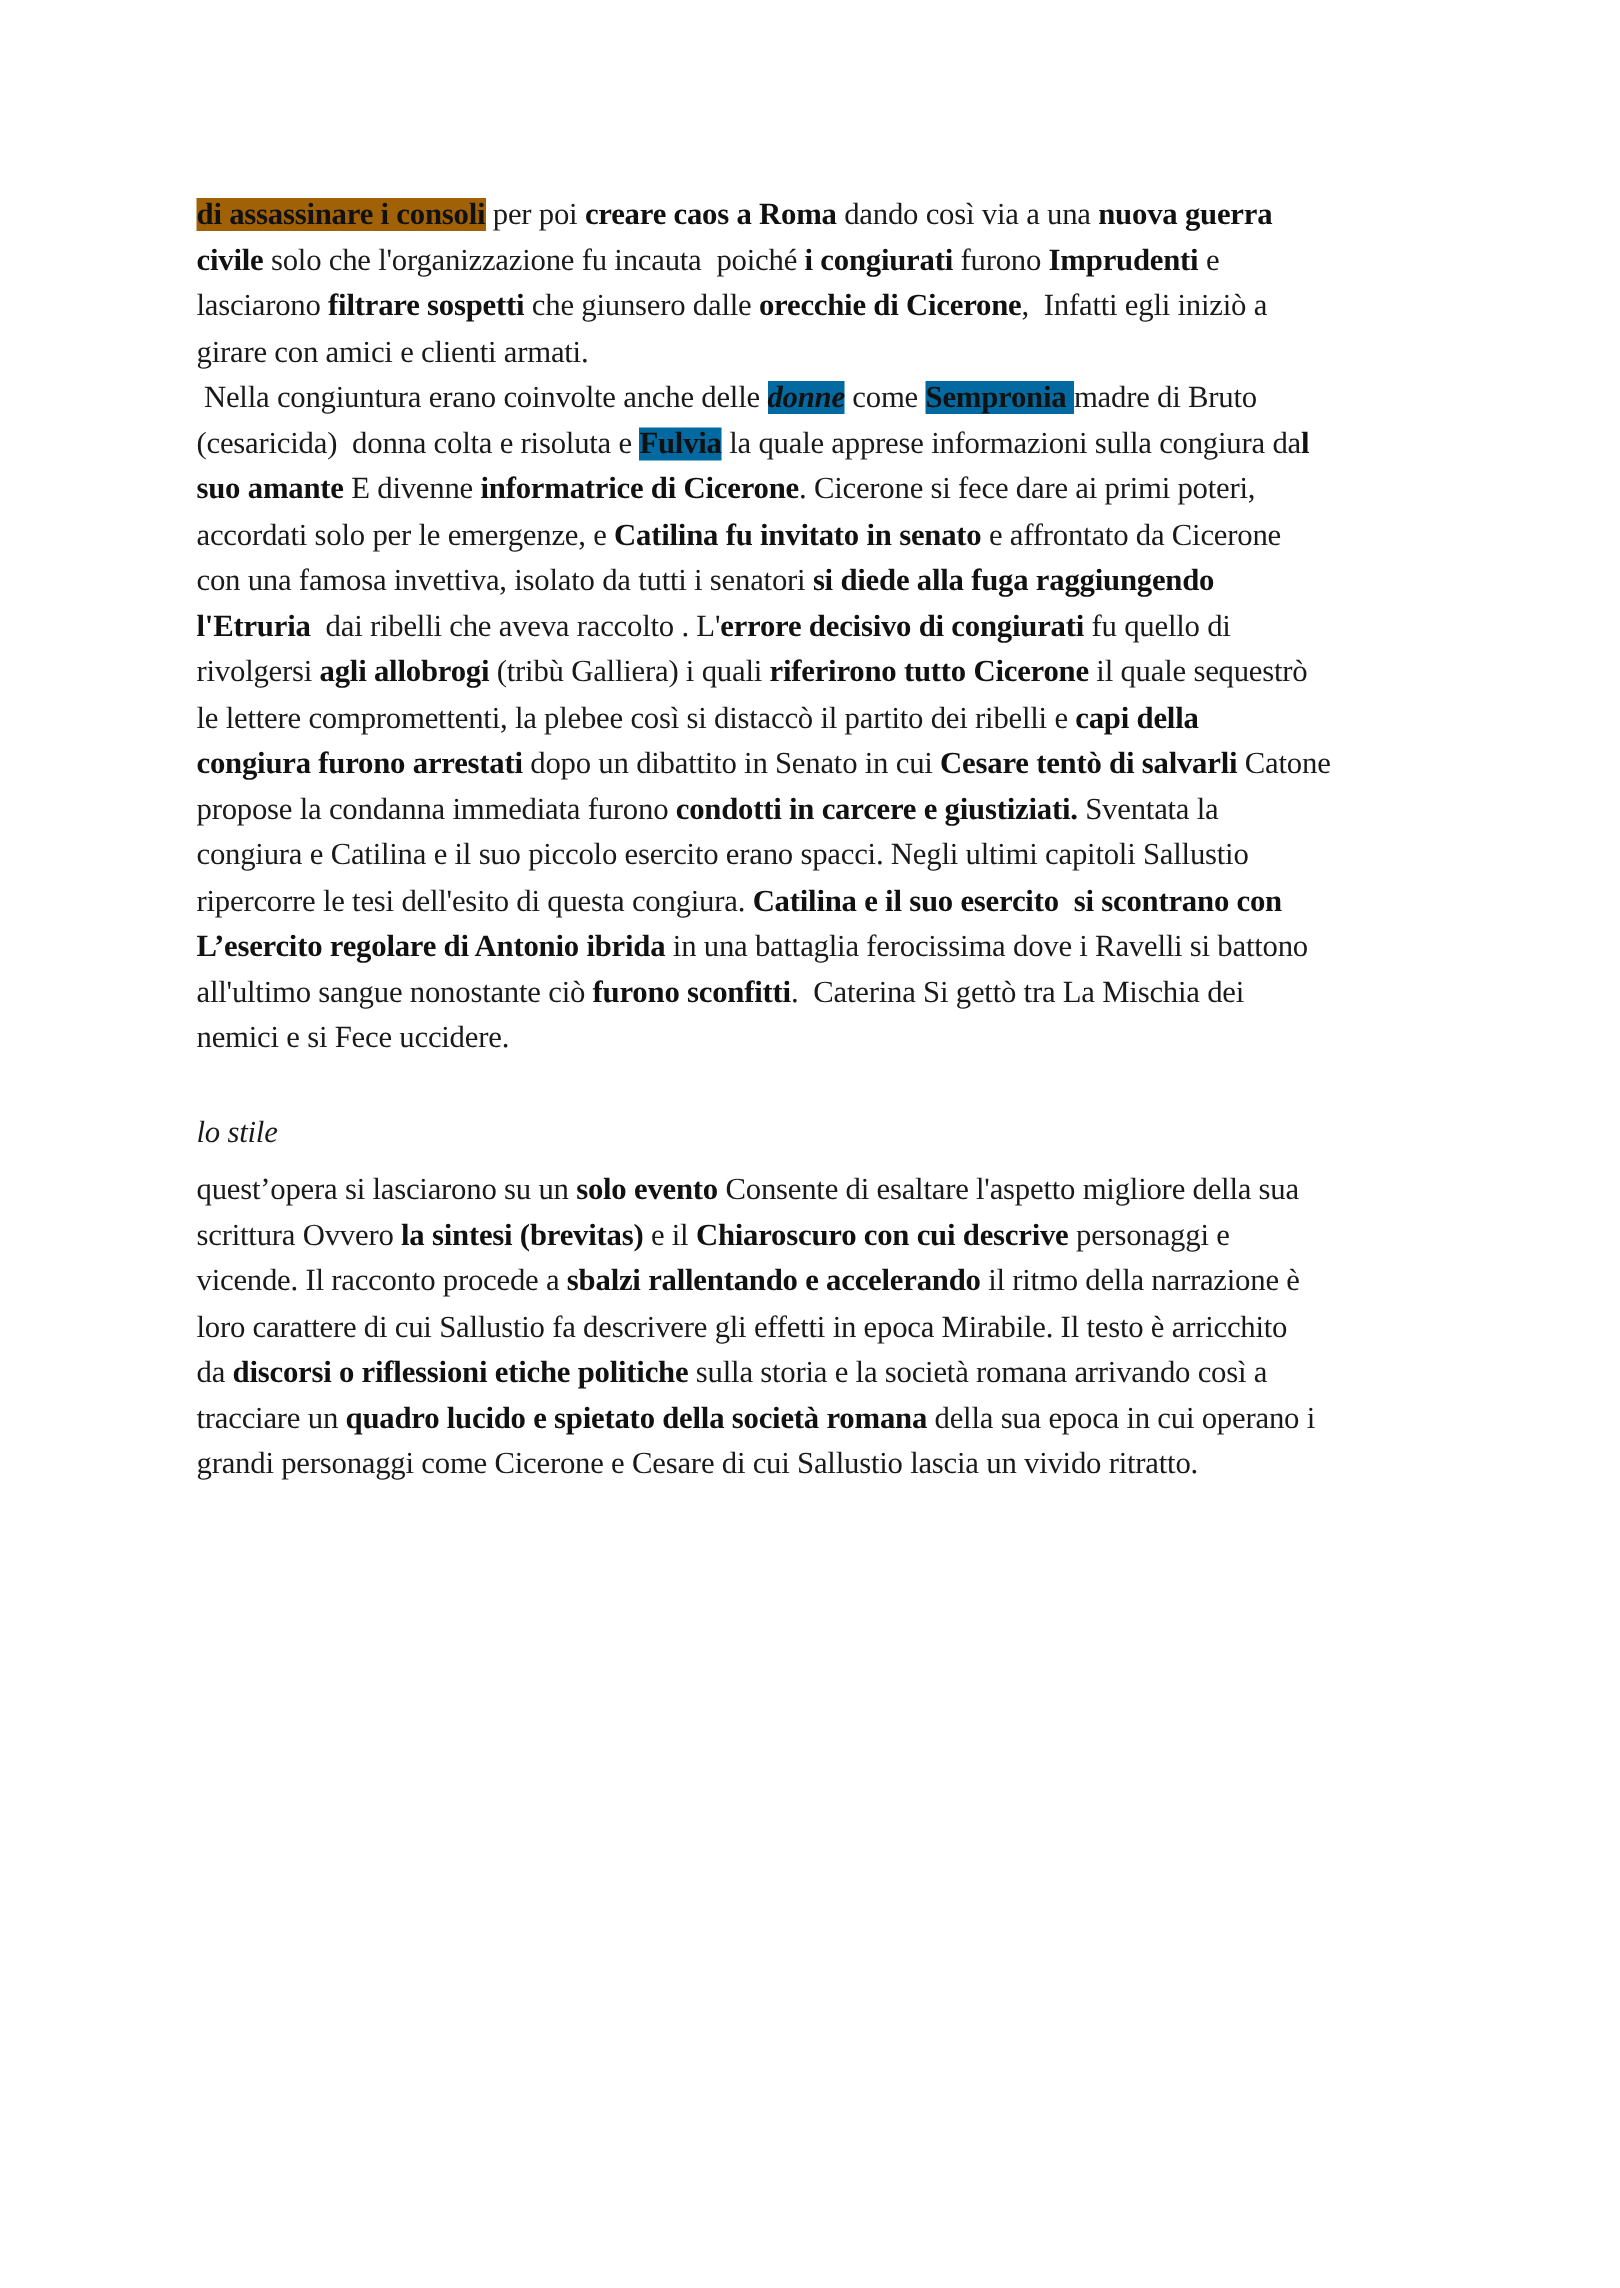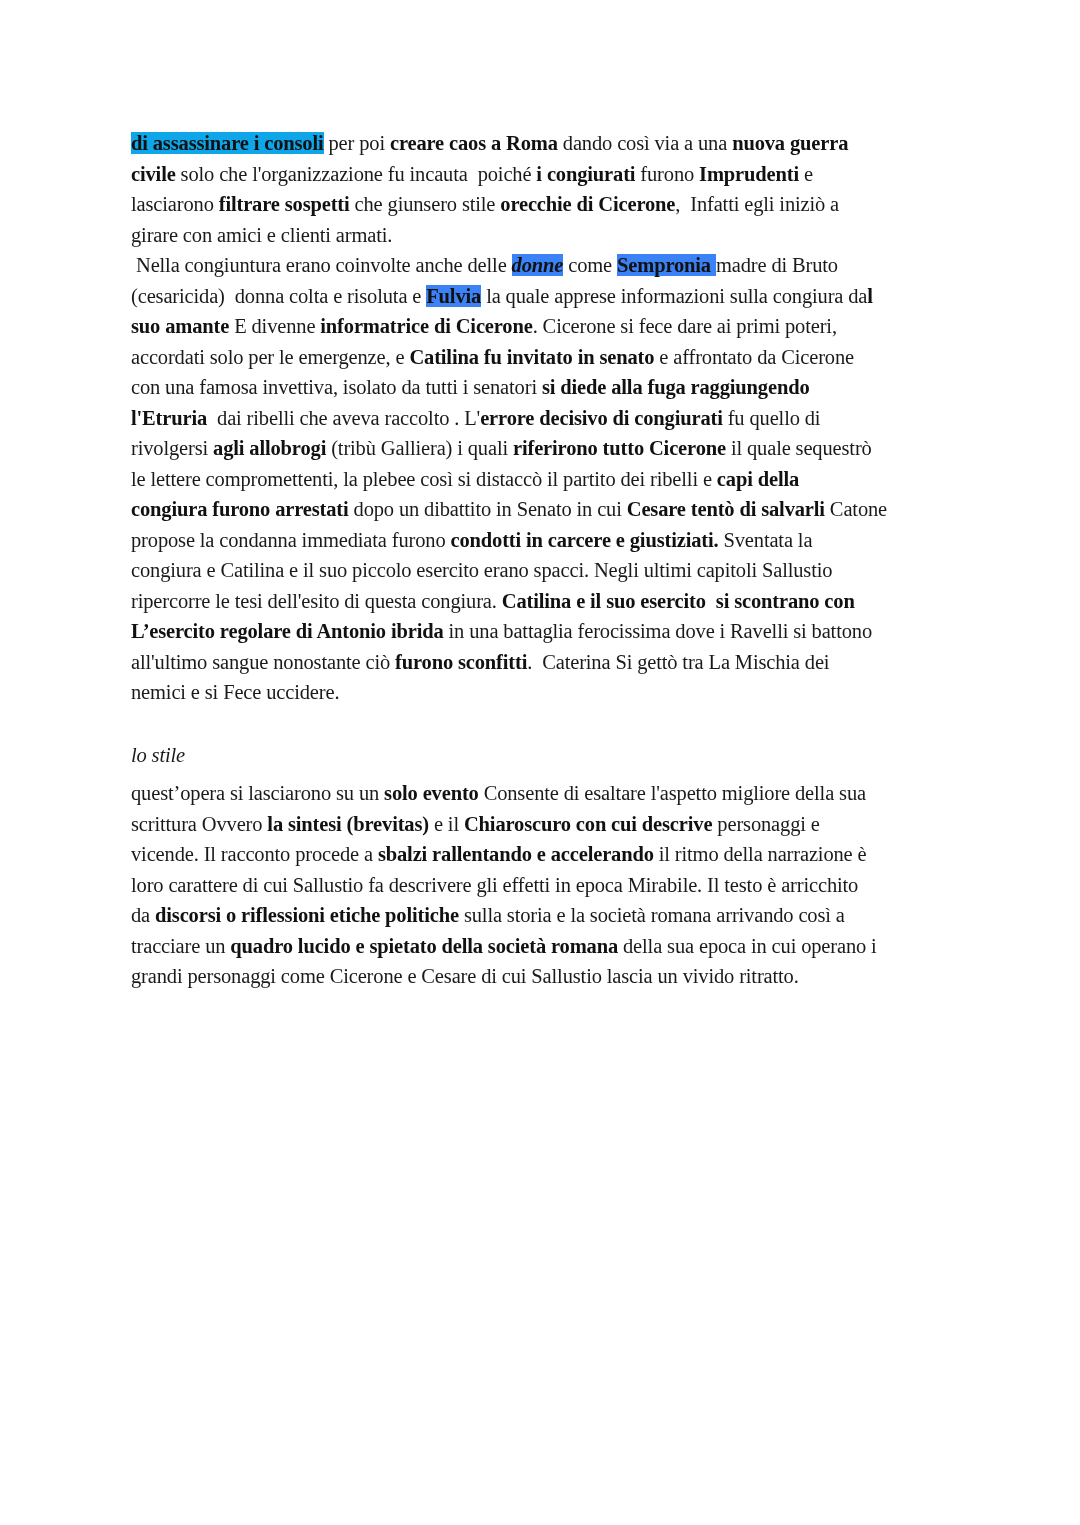--- a/index.html
+++ b/index.html
@@ -5,33 +5,33 @@
   html, body { margin: 0; padding: 0; background: #ffffff; }
   body { width: 1080px; height: 1525px; position: relative; overflow: hidden; }
   .page {
     position: absolute; left: 131px; top: 128px; width: 830px;
     font-family: "Liberation Serif", "DejaVu Serif", serif;
     font-size: 20.5px; line-height: 30.5px; color: #1a1a1a;
     letter-spacing: -0.15px;
   }
   .line { display: block; white-space: pre; height: 30.5px; }
   b { font-weight: bold; color: #111; }
-  .hl-light { background: #0ea5e9; }
-  .hl-strong { background: #3b82f6; }
+  .hl-light { background: #a16207; }
+  .hl-strong { background: #0369a1; }
   .heading { display: block; font-weight: normal; font-style: italic; margin-top: 32px; height: 30.5px; }
   .para2 { display: block; margin-top: 8px; }
 </style>
 </head>
 <body>
 
 <div class="page">
   <div id="section1">
       <span class="line"><b class="hl-light">di assassinare i consoli</b><span> per poi </span><b>creare caos a Roma</b><span> dando così via a una </span><b>nuova guerra</b></span>
       <span class="line"><b>civile</b><span> solo che l'organizzazione fu incauta  poiché </span><b>i congiurati</b><span> furono </span><b>Imprudenti</b><span> e</span></span>
-      <span class="line"><span>lasciarono </span><b>filtrare sospetti</b><span> che giunsero stile </span><b>orecchie di Cicerone</b><span>,  Infatti egli iniziò a</span></span>
+      <span class="line"><span>lasciarono </span><b>filtrare sospetti</b><span> che giunsero dalle </span><b>orecchie di Cicerone</b><span>,  Infatti egli iniziò a</span></span>
       <span class="line"><span>girare con amici e clienti armati.</span></span>
       <span class="line"><span> Nella congiuntura erano coinvolte anche delle </span><b class="hl-strong" style="font-style: italic;">donne</b><span> come </span><b class="hl-strong">Sempronia </b><span>madre di Bruto</span></span>
       <span class="line"><span>(cesaricida)  donna colta e risoluta e </span><b class="hl-strong">Fulvia</b><span> la quale apprese informazioni sulla congiura da</span><b>l</b></span>
       <span class="line"><b>suo amante</b><span> E divenne </span><b>informatrice di Cicerone</b><span>. Cicerone si fece dare ai primi poteri,</span></span>
       <span class="line"><span>accordati solo per le emergenze, e </span><b>Catilina fu invitato in senato</b><span> e affrontato da Cicerone</span></span>
       <span class="line"><span>con una famosa invettiva, isolato da tutti i senatori </span><b>si diede alla fuga raggiungendo</b></span>
       <span class="line"><b>l'Etruria</b><span>  dai ribelli che aveva raccolto . L'</span><b>errore decisivo di congiurati</b><span> fu quello di</span></span>
       <span class="line"><span>rivolgersi </span><b>agli allobrogi</b><span> (tribù Galliera) i quali </span><b>riferirono tutto Cicerone</b><span> il quale sequestrò</span></span>
       <span class="line"><span>le lettere compromettenti, la plebee così si distaccò il partito dei ribelli e </span><b>capi della</b></span>
       <span class="line"><b>congiura furono arrestati</b><span> dopo un dibattito in Senato in cui </span><b>Cesare tentò di salvarli</b><span> Catone</span></span>

